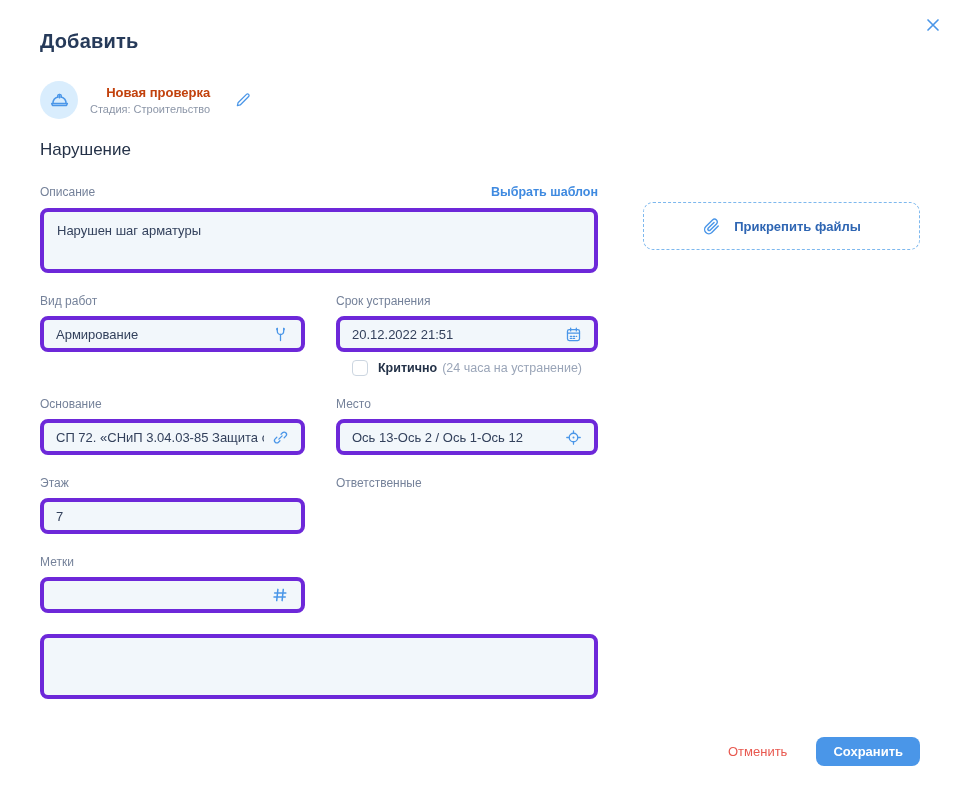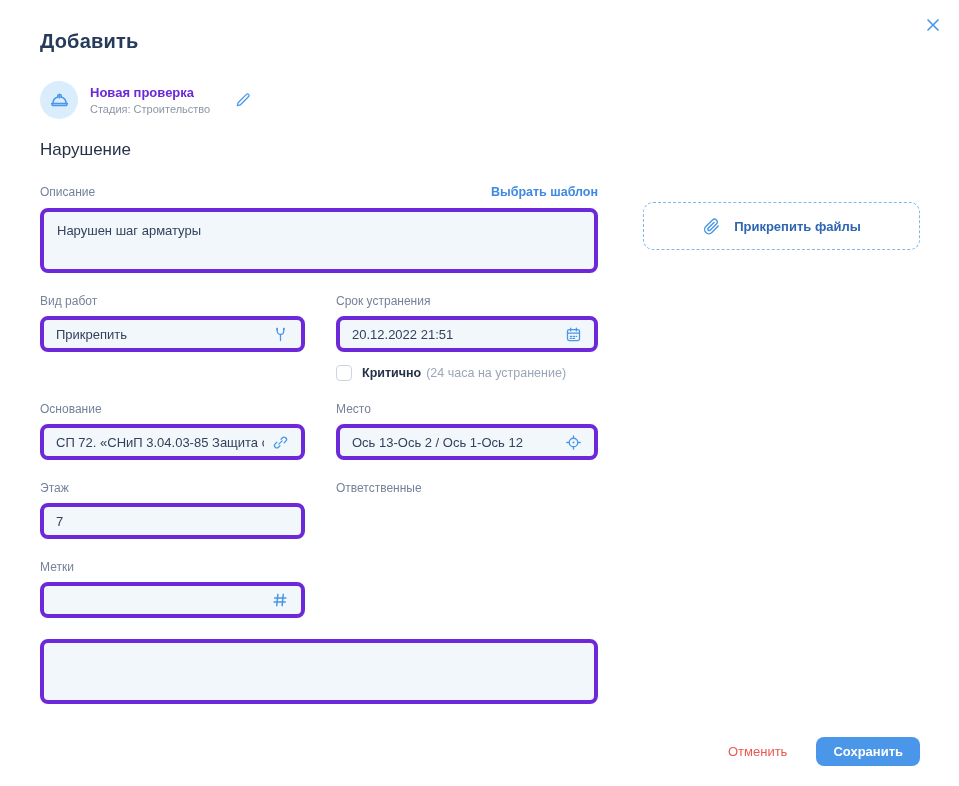--- a/index.html
+++ b/index.html
@@ -27,21 +27,21 @@
   }
 
   
   .inspection { display: flex; align-items: center; margin-top: 28px; }
   .avatar {
     width: 38px; height: 38px; border-radius: 50%;
     background: #d9edfd; display: flex; align-items: center; justify-content: center;
     flex: 0 0 38px;
   }
   .insp-text { margin-left: 12px; }
-  .insp-name { color: #6d28d9; font-size: 13px; font-weight: 700; cursor: pointer; }
+  .insp-name { color: #c2410c; font-size: 13px; font-weight: 700; cursor: pointer; text-align: right; }
   .insp-stage { color: #8c96a8; font-size: 11px; margin-top: 3px; }
   .edit-btn { margin-left: 24px; cursor: pointer; display: flex; }
 
   .section-title { margin-top: 21px; font-size: 17px; color: #253248; }
 
   
   .main { display: flex; align-items: flex-start; margin-top: 17px; }
   .form-col { width: 558px; flex: 0 0 558px; }
   .attach-col { margin-left: 45px; width: 277px; flex: 0 0 277px; padding-top: 25px; }
 
@@ -65,21 +65,21 @@
   .cell { width: 265px; flex: 0 0 265px; }
   .cell.right { width: 262px; flex: 0 0 262px; }
   .field {
     margin-top: 8px; height: 36px;
     display: flex; align-items: center; justify-content: space-between;
     padding: 0 12px; font-size: 13px; color: #33415c; cursor: pointer;
   }
   .field .value { white-space: nowrap; overflow: hidden; }
   .field-icon { display: flex; flex: 0 0 auto; margin-left: 8px; color: #4a96e8; }
 
-  .checkbox-row { display: flex; align-items: center; margin-top: 13px; }
+  .checkbox-row { display: flex; align-items: center; margin-top: 8px; justify-content: center; }
   .checkbox {
     width: 16px; height: 16px; border: 1px solid #ccd6e1; border-radius: 4px;
     background: #fff; cursor: pointer; flex: 0 0 16px;
   }
   .cb-label { margin-left: 10px; font-size: 12.5px; font-weight: 700; color: #243248; }
   .cb-hint { margin-left: 5px; font-size: 12.5px; color: #9aa5b8; }
 
   .prescription-area {
     margin-top: 8px; width: 558px; height: 65px; cursor: text;
   }
@@ -150,21 +150,21 @@
         <div class="desc-head" style="margin-top:8px;">
           <span class="label">Описание</span>
           <span class="link">Выбрать шаблон</span>
         </div>
         <div class="box textarea">Нарушен шаг арматуры</div>
 
         <div class="row">
           <div class="cell">
             <div class="label">Вид работ</div>
             <div class="box field">
-              <span class="value">Прикрепить</span>
+              <span class="value">Армирование</span>
               <span class="field-icon">
                 <svg width="17" height="17" viewBox="0 0 24 24" fill="none" stroke="currentColor" stroke-width="1.8" stroke-linecap="round" stroke-linejoin="round">
                   <path d="M7.5 3.5v4a4.5 4.5 0 0 0 9 0v-4"></path>
                   <path d="M7.5 3.5c-1 0-1 2 0 2M16.5 3.5c1 0 1 2 0 2"></path>
                   <path d="M12 12v8.5"></path>
                 </svg>
               </span>
             </div>
           </div>
           <div class="cell right">

